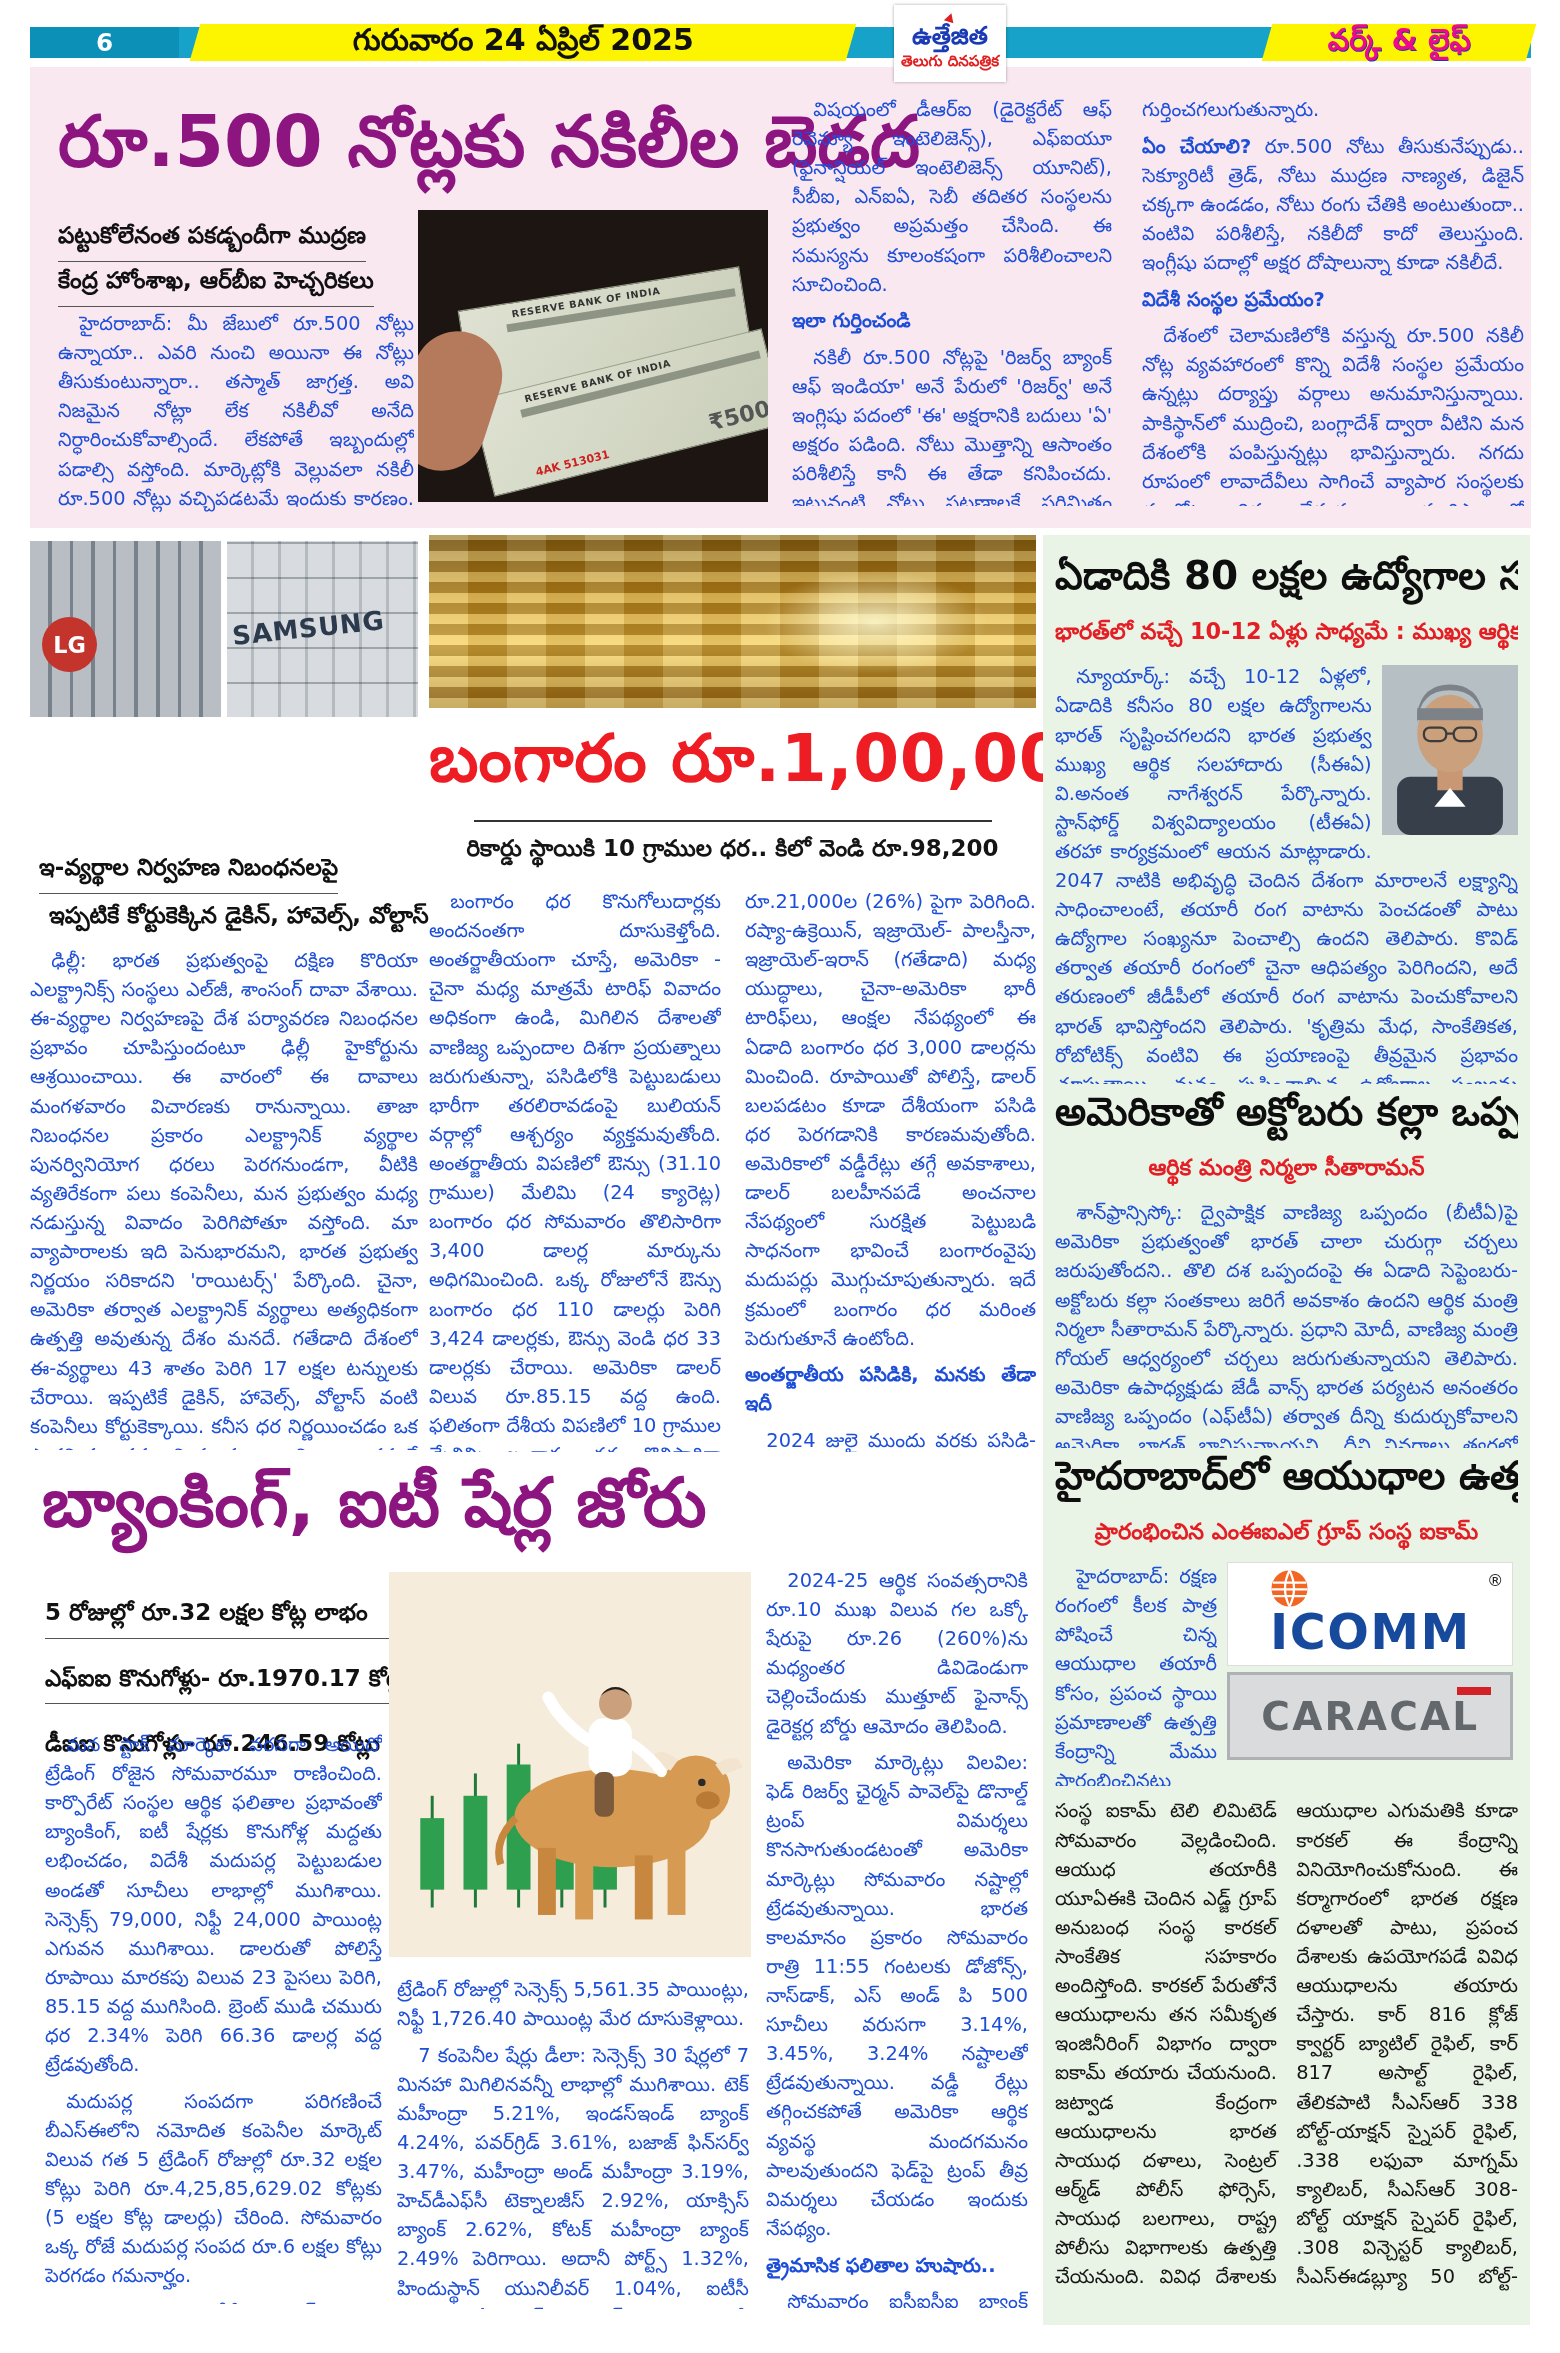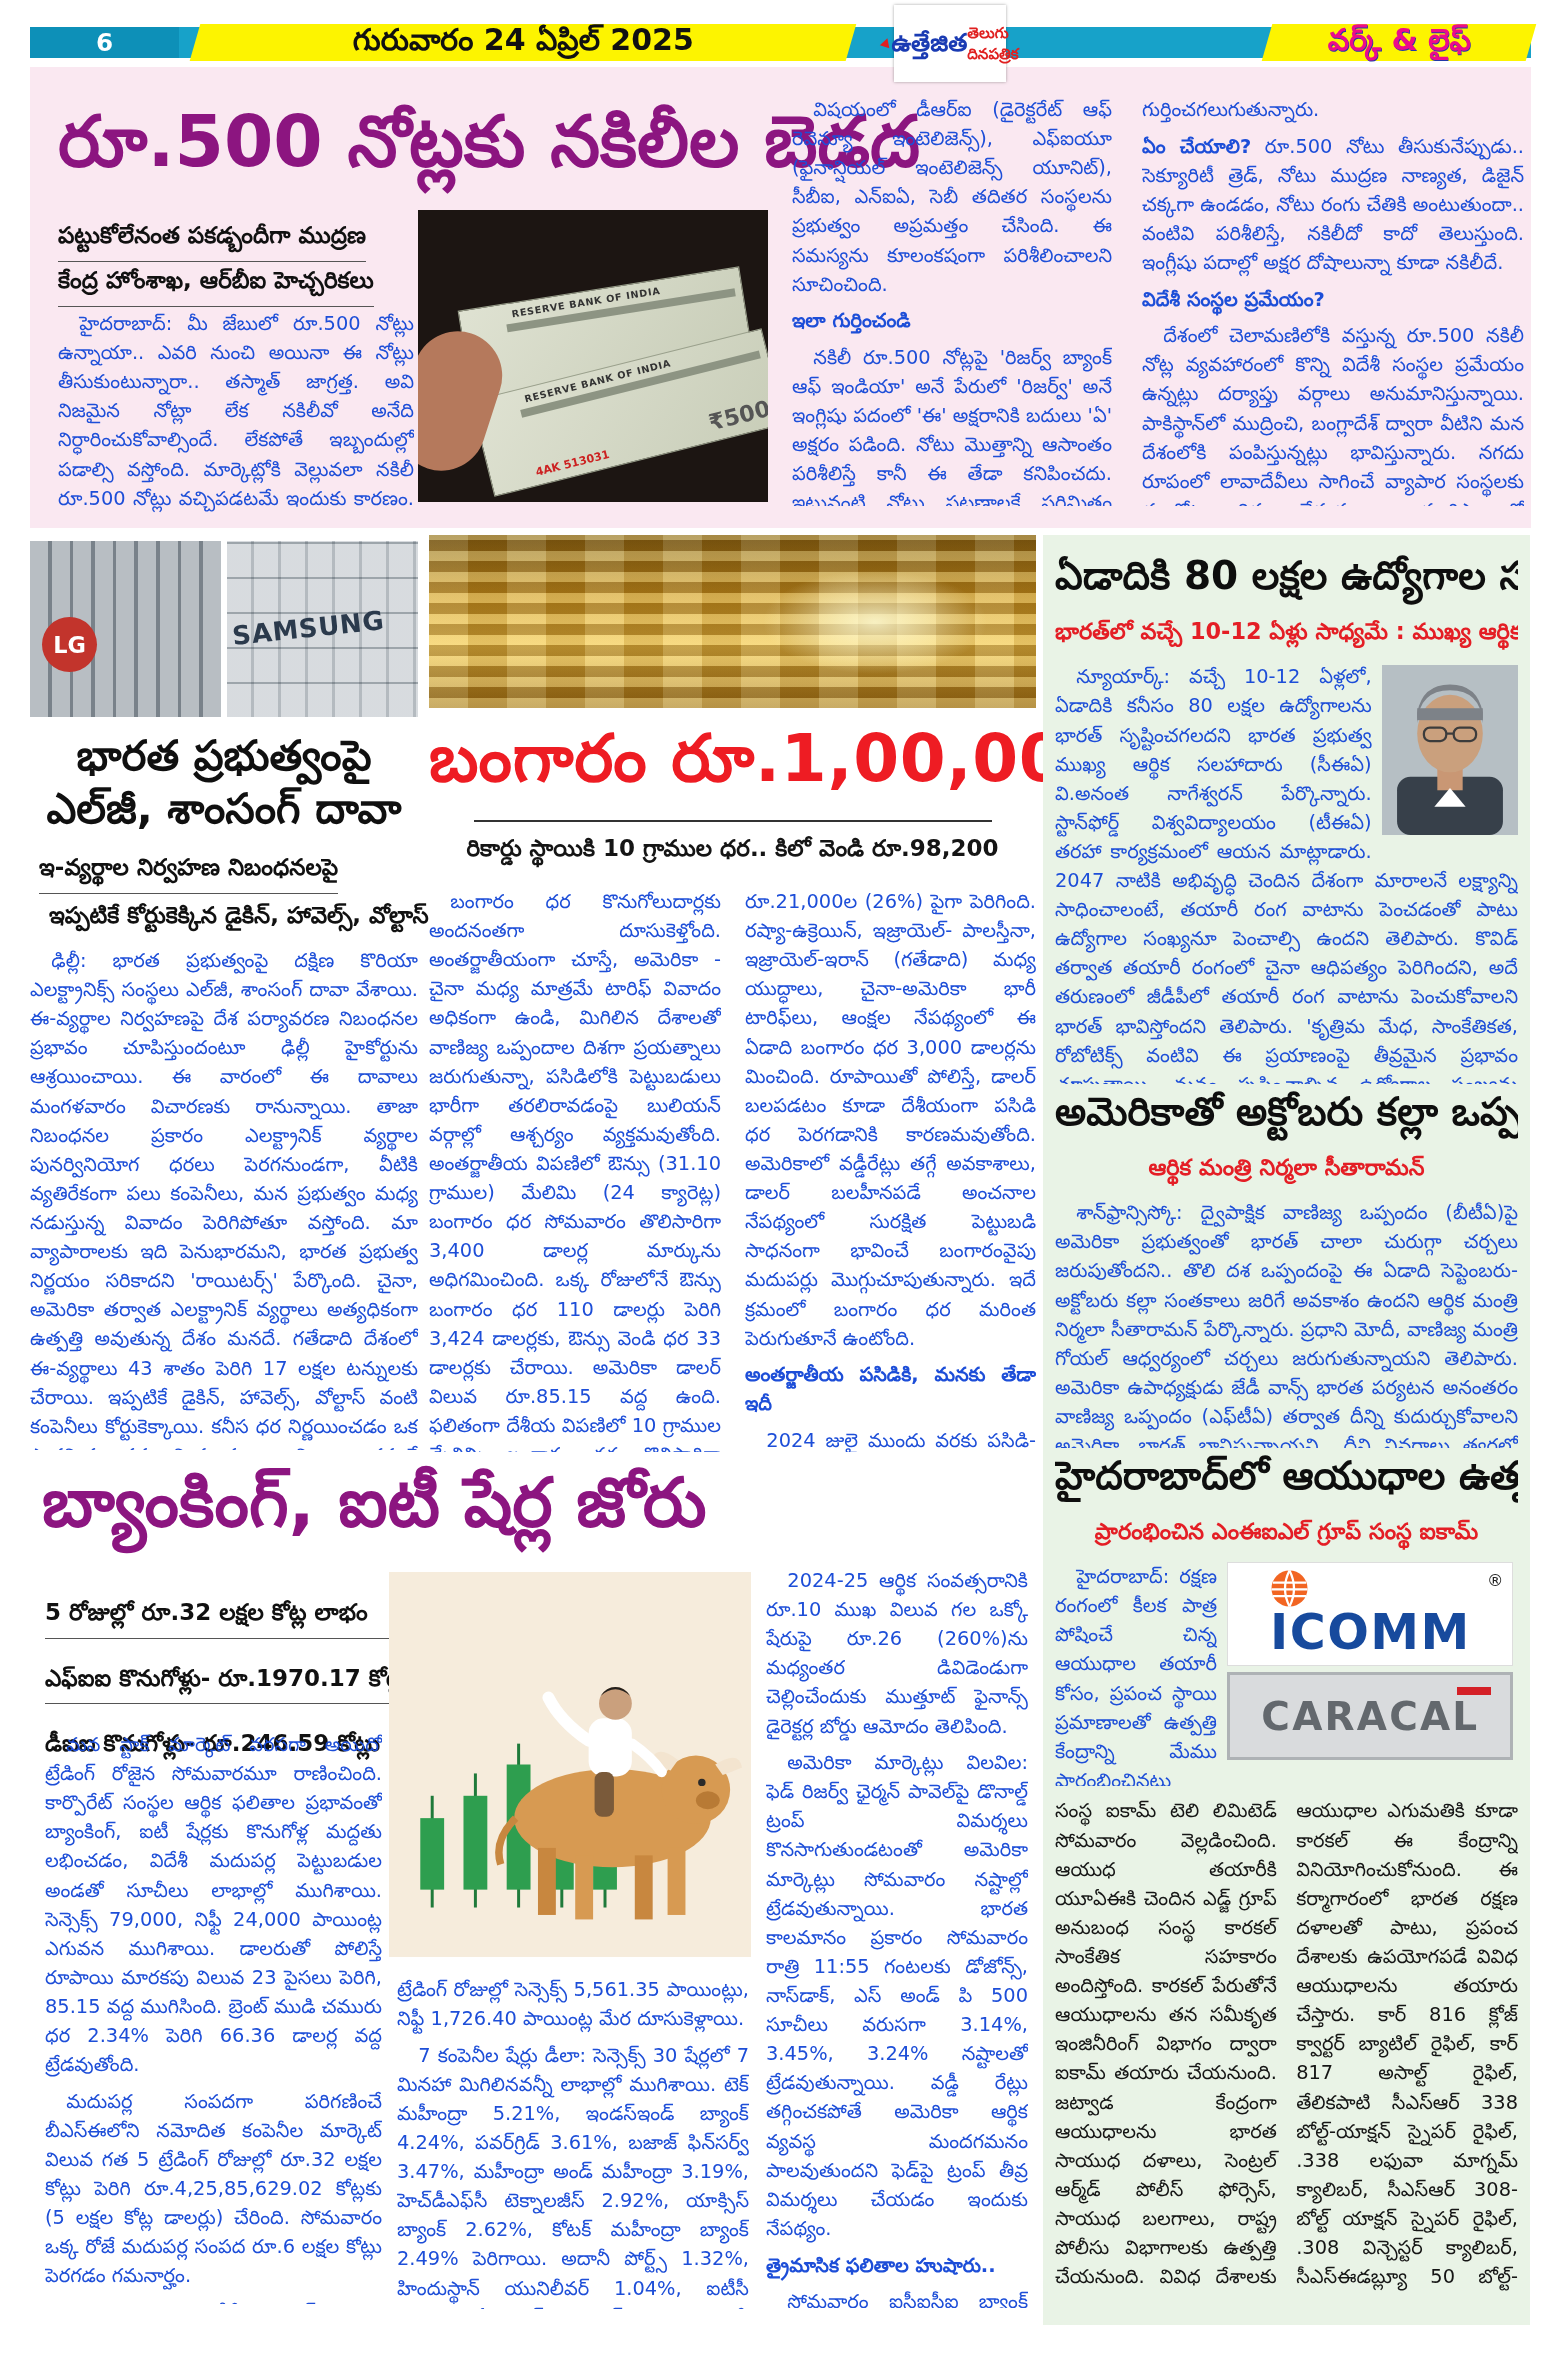--- a/index.html
+++ b/index.html
@@ -10,21 +10,21 @@
   .pageno{position:absolute;left:30px;top:27px;width:149px;height:31px;background:#0d90b8;
           color:#fff;font-size:24.6px;font-weight:bold;display:flex;align-items:center;justify-content:center;}
   .datebanner{position:absolute;left:195px;top:24px;width:656px;height:37px;background:#fdf400;
               transform:skewX(-16deg);display:flex;align-items:center;justify-content:center;}
   .datebanner span{transform:skewX(16deg);font-size:30px;font-weight:bold;color:#111;white-space:nowrap;}
   .sectionbanner{position:absolute;left:1267px;top:24px;width:264px;height:37px;background:#fdf400;
                  transform:skewX(-16deg);display:flex;align-items:center;justify-content:center;}
   .sectionbanner span{transform:skewX(16deg);font-size:30px;font-weight:bold;color:#ec0c8b;
                       text-shadow:0.7px 0.7px 0 #2238a8;white-space:nowrap;}
   .masthead{position:absolute;left:894px;top:4.5px;width:112px;height:77px;background:#fff;
-            box-shadow:0 0 3px rgba(0,0,0,.35);display:flex;flex-direction:row;align-items:center;
+            box-shadow:0 0 3px rgba(0,0,0,.35);display:flex;flex-direction:column;align-items:center;
             justify-content:center;z-index:3;}
   .masthead .mtitle{color:#1a3bb3;font-size:24.6px;font-weight:bold;line-height:1.05;}
   .masthead .msub{color:#e02020;font-size:15px;font-weight:bold;margin-top:3px;}
   .masthead .mbird{width:0;height:0;border-left:5.2px solid transparent;border-right:5.2px solid transparent;
                    border-bottom:9px solid #e02020;margin-bottom:1.5px;transform:rotate(18deg);}
   
   .kick{font-size:23px;font-weight:bold;color:#111;display:inline-block;
         border-bottom:1.5px solid #555;padding-bottom:6.7px;white-space:nowrap;}
   .kick2{font-size:23px;font-weight:bold;color:#111;display:inline-block;white-space:nowrap;}
   .bodytxt{font-size:19.4px;line-height:1.5;text-align:justify;color:#1d4ed8;overflow:hidden;}
@@ -179,24 +179,20 @@
   <section class="lg">
     <div class="lgphotos">
       <div class="ph-lg">
         <div class="lgdisc">
             <span>LG</span>
           </div>
       </div>
       <div class="ph-sam">
         <div class="samtxt">SAMSUNG</div>
       </div>
-    </div>
-    <div class="hl">
-      <div>భారత ప్రభుత్వంపై</div>
-      <div>ఎల్‌జీ, శాంసంగ్ దావా</div>
     </div>
     <div class="k1"><span class="kick">ఇ-వ్యర్థాల నిర్వహణ నిబంధనలపై</span></div>
     <div class="k2"><span class="kick2">ఇప్పటికే కోర్టుకెక్కిన డైకిన్, హావెల్స్, వోల్టాస్</span></div>
     <div class="bodytxt bd clip">
       <p>ఢిల్లీ: భారత ప్రభుత్వంపై దక్షిణ కొరియా ఎలక్ట్రానిక్స్ సంస్థలు ఎల్‌జీ, శాంసంగ్ దావా వేశాయి. ఈ-వ్యర్థాల నిర్వహణపై దేశ పర్యావరణ నిబంధనల ప్రభావం చూపిస్తుందంటూ ఢిల్లీ హైకోర్టును ఆశ్రయించాయి. ఈ వారంలో ఈ దావాలు మంగళవారం విచారణకు రానున్నాయి. తాజా నిబంధనల ప్రకారం ఎలక్ట్రానిక్ వ్యర్థాల పునర్వినియోగ ధరలు పెరగనుండగా, వీటికి వ్యతిరేకంగా పలు కంపెనీలు, మన ప్రభుత్వం మధ్య నడుస్తున్న వివాదం పెరిగిపోతూ వస్తోంది. మా వ్యాపారాలకు ఇది పెనుభారమని, భారత ప్రభుత్వ నిర్ణయం సరికాదని 'రాయిటర్స్' పేర్కొంది. చైనా, అమెరికా తర్వాత ఎలక్ట్రానిక్ వ్యర్థాలు అత్యధికంగా ఉత్పత్తి అవుతున్న దేశం మనదే. గతేడాది దేశంలో ఈ-వ్యర్థాలు 43 శాతం పెరిగి 17 లక్షల టన్నులకు చేరాయి. ఇప్పటికే డైకిన్, హావెల్స్, వోల్టాస్ వంటి కంపెనీలు కోర్టుకెక్కాయి. కనీస ధర నిర్ణయించడం ఒక ప్రాథమిక దశ నియంత్రణ అని, అంతకంటే పర్యావరణ పరిరక్షణ అవసరమని శాంసంగ్, ఎల్‌జీ తమ పిటిషన్లలో పేర్కొన్నాయి. 'కాలుష్య కారకులే చెల్లింపులు చేయాలి' అనే సూత్రం ప్రకారం ప్రభుత్వం సాధికారతనిచ్చిందని హైకోర్టు వర్గాలు తెలిపాయి. శాంసంగ్ కూడా తన 345 పేజీల ఫైలింగ్‌లో 'ధరల నియంత్రణ వల్ల పర్యావరణ రక్షణ లక్ష్యాలు నెరవేరవు' అని పేర్కొంది.</p>
     </div>
   </section>
 
   <section class="gold">
     <div class="goldphoto">

